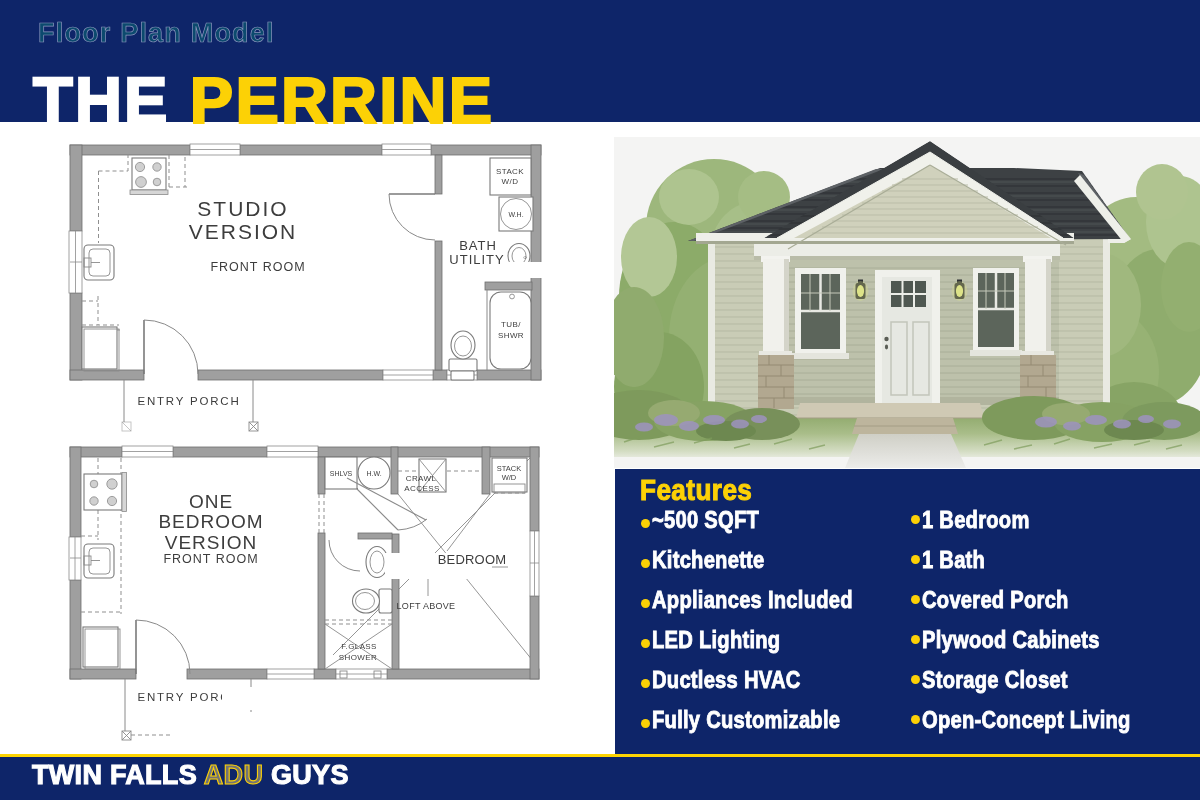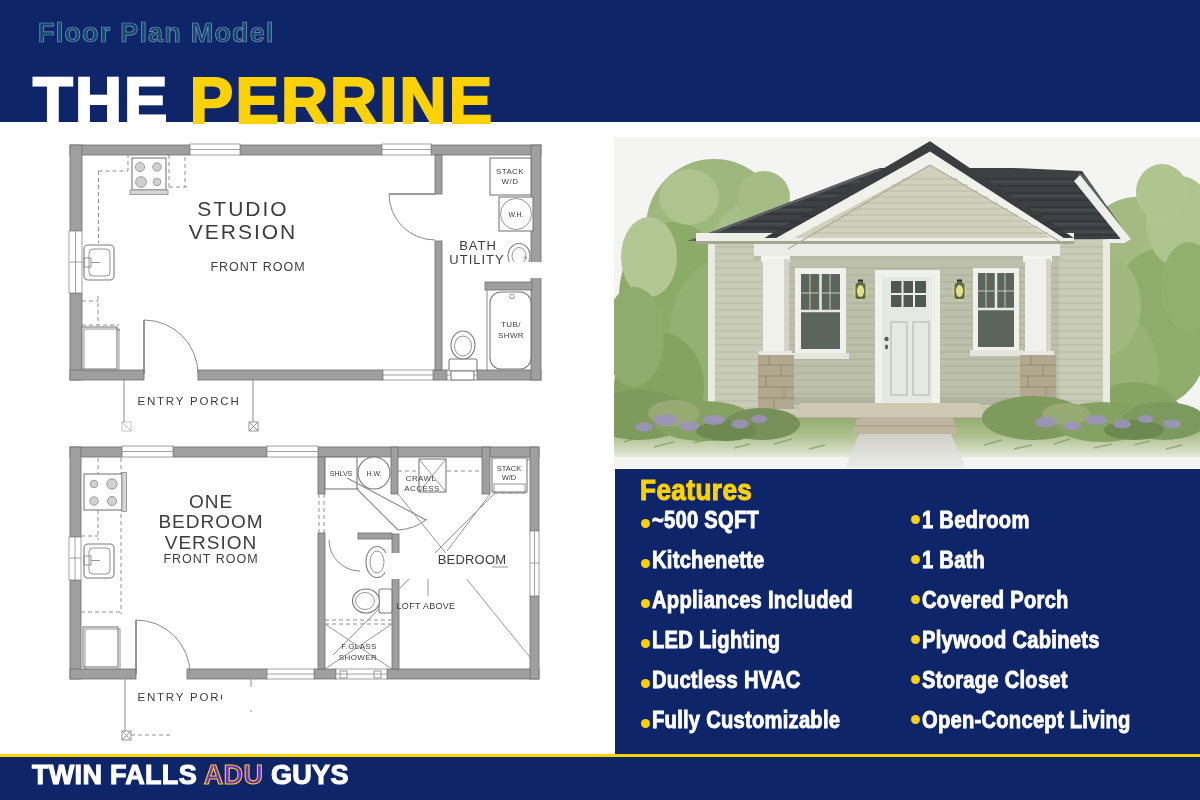--- a/index.html
+++ b/index.html
@@ -737,13 +737,13 @@
 <div class="abs" style="left:911px;top:555px;width:9px;height:9px;border-radius:50%;background:#fcd106;"></div>
 <div class="abs" style="left:911px;top:595px;width:9px;height:9px;border-radius:50%;background:#fcd106;"></div>
 <div class="abs" style="left:911px;top:635px;width:9px;height:9px;border-radius:50%;background:#fcd106;"></div>
 <div class="abs" style="left:911px;top:675px;width:9px;height:9px;border-radius:50%;background:#fcd106;"></div>
 <div class="abs" style="left:911px;top:715px;width:9px;height:9px;border-radius:50%;background:#fcd106;"></div>
 
 <div class="abs" style="left:0;top:754px;width:1200px;height:3px;background:#fdd402;"></div>
 
 <div class="abs" style="left:0;top:757px;width:1200px;height:43px;background:#0e2569;"></div>
 
-<div class="abs" style="left:32px;top:760px;font-size:27px;font-weight:bold;color:#ffffff;-webkit-text-stroke:1.1px #ffffff;letter-spacing:0.3px;">TWIN FALLS <span style="color:#6d28d9;-webkit-text-stroke:1.1px #fcd106;">ADU</span> GUYS</div>
+<div class="abs" style="left:32px;top:760px;font-size:27px;font-weight:bold;color:#ffffff;-webkit-text-stroke:1.1px #ffffff;letter-spacing:0.3px;">TWIN FALLS <span style="color:#737373;-webkit-text-stroke:1.1px #fcd106;">ADU</span> GUYS</div>
 
 </body></html>

